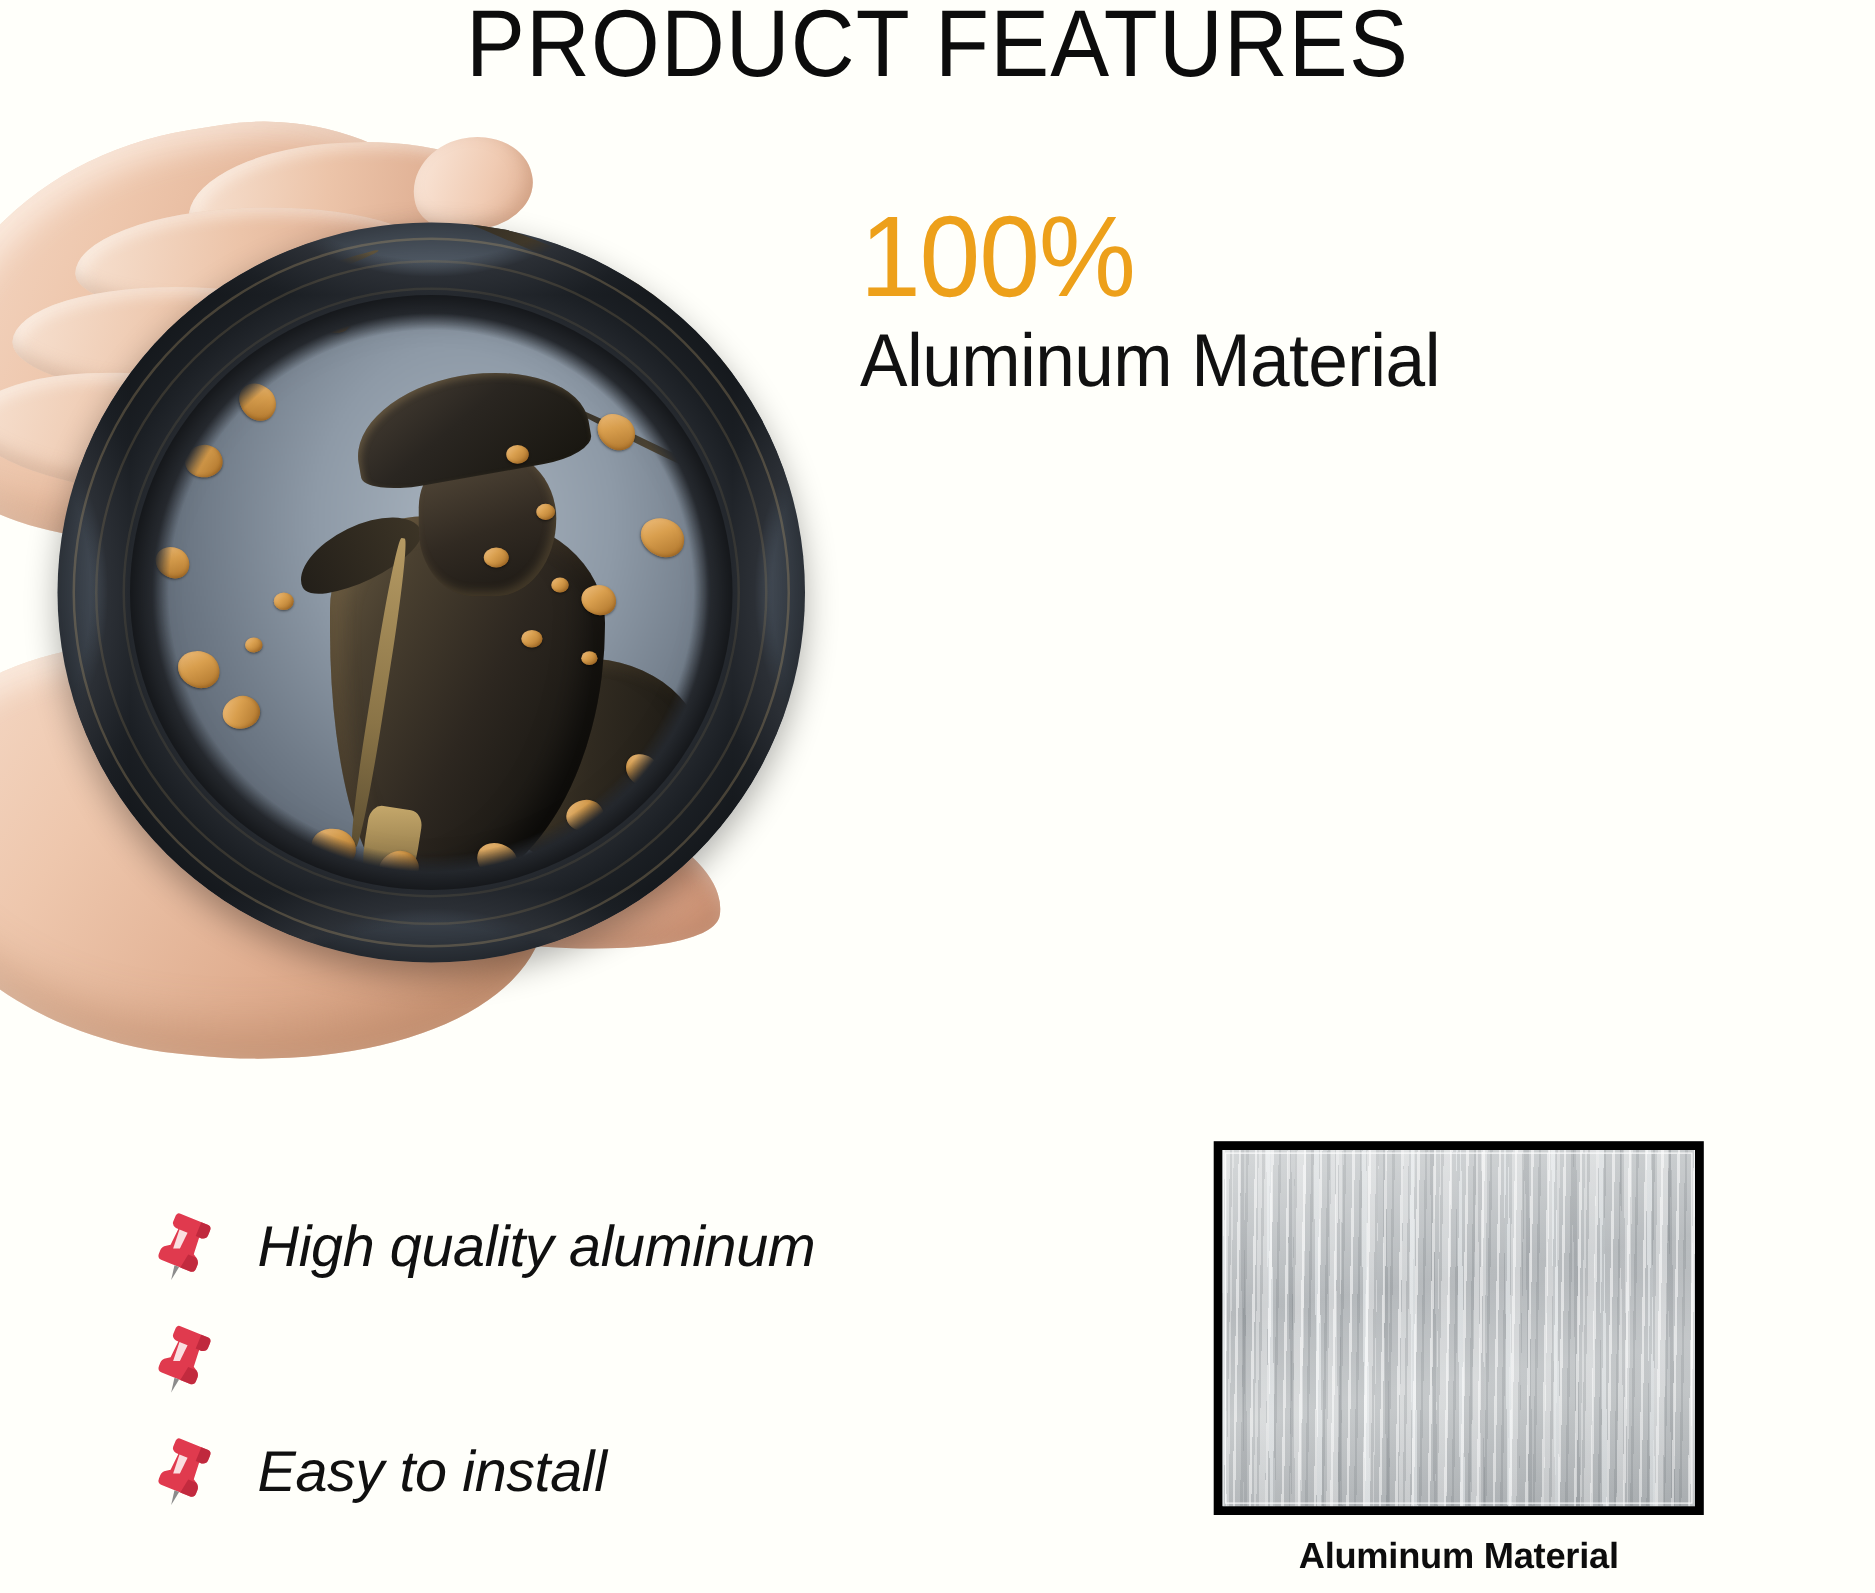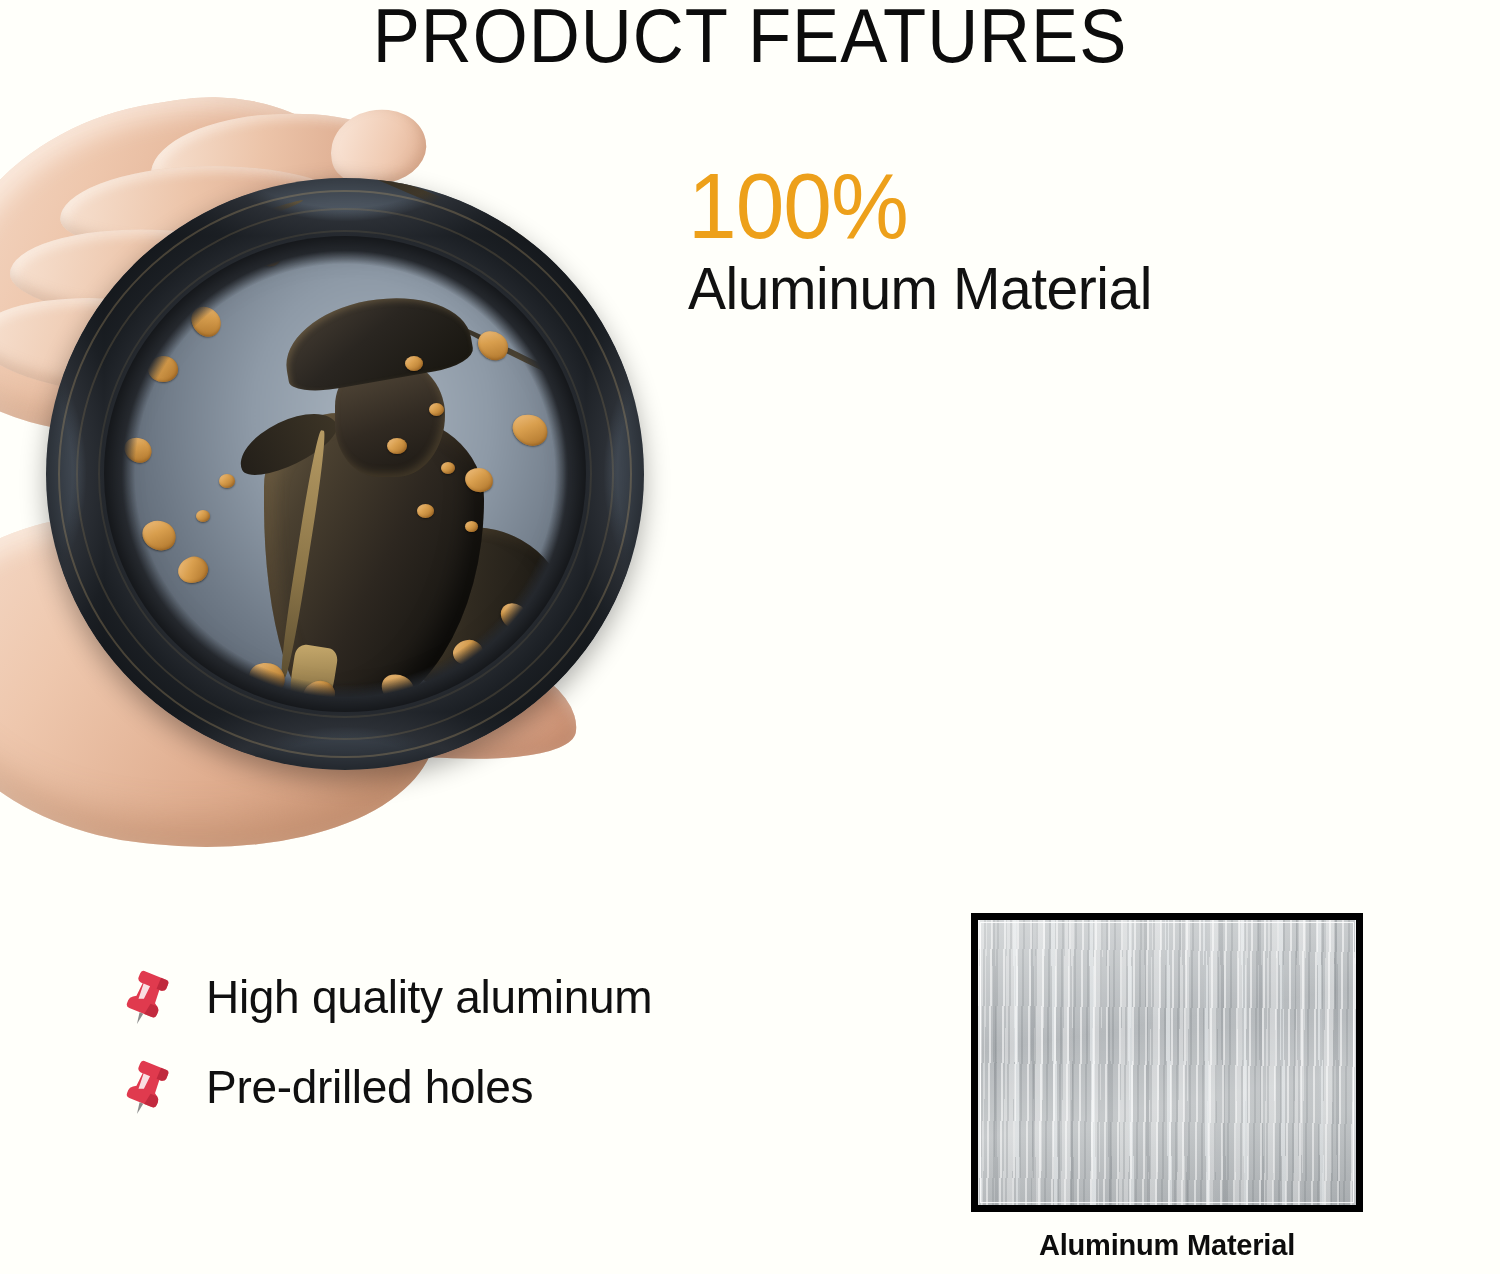--- a/index.html
+++ b/index.html
@@ -233,21 +233,21 @@
     font-weight: 400;
     color: #111111;
     line-height: 1.16;
     letter-spacing: -0.5px;
     transform: scaleX(0.95);
     transform-origin: left center;
     white-space: nowrap;
   }
 
   
-  #bullets { position: absolute; left: 118px; top: 952px; }
+  #bullets { position: absolute; left: 118px; top: 952px; font-style: italic; }
   .bullet-row {
     display: flex;
     align-items: center;
     height: 90px;
   }
   .pin-icon { width: 60px; height: 62px; flex: none; position: relative; }
   .bullet-text {
     font-size: 46px;
     color: #101010;
     letter-spacing: -0.3px;
@@ -417,23 +417,36 @@
         <svg viewBox="0 0 60 62" width="60" height="62">
           <g transform="rotate(22 30 28)">
             <path d="M18 8 L42 8 Q45 8 45 12 L45 16 Q45 19 41 20 L39 20 L40 34 L43 36 Q46 38 46 41 L46 44 Q46 48 42 48 L18 48 Q14 48 14 44 L14 41 Q14 38 17 36 L20 34 L21 20 L19 20 Q15 19 15 16 L15 12 Q15 8 18 8 Z" fill="#e03a4e"></path>
             <path d="M22 20 L29 20 L28 34 L23 36 Z" fill="#fdf2f2" opacity="0.9"></path>
             <path d="M42 8 Q45 8 45 12 L45 16 Q45 19 41 20 L36 20 L36 8 Z" fill="#b52438" opacity="0.75"></path>
             <path d="M36 36 L43 36 Q46 38 46 41 L46 44 Q46 48 42 48 L34 48 Z" fill="#b52438" opacity="0.7"></path>
             <path d="M29 48 L31 60 L33 48 Z" fill="#8c8c8c"></path>
           </g>
         </svg>
       </span>
-      <span class="bullet-text">Pre-drilled holes</span>
-    </div>
-
+    </div>
+
+    <div class="bullet-row">
+      <span class="pin-icon">
+        <svg viewBox="0 0 60 62" width="60" height="62">
+          <g transform="rotate(22 30 28)">
+            <path d="M18 8 L42 8 Q45 8 45 12 L45 16 Q45 19 41 20 L39 20 L40 34 L43 36 Q46 38 46 41 L46 44 Q46 48 42 48 L18 48 Q14 48 14 44 L14 41 Q14 38 17 36 L20 34 L21 20 L19 20 Q15 19 15 16 L15 12 Q15 8 18 8 Z" fill="#e03a4e"></path>
+            <path d="M22 20 L29 20 L28 34 L23 36 Z" fill="#fdf2f2" opacity="0.9"></path>
+            <path d="M42 8 Q45 8 45 12 L45 16 Q45 19 41 20 L36 20 L36 8 Z" fill="#b52438" opacity="0.75"></path>
+            <path d="M36 36 L43 36 Q46 38 46 41 L46 44 Q46 48 42 48 L34 48 Z" fill="#b52438" opacity="0.7"></path>
+            <path d="M29 48 L31 60 L33 48 Z" fill="#8c8c8c"></path>
+          </g>
+        </svg>
+      </span>
+      <span class="bullet-text">Easy to install</span>
+    </div>
   </div>
 
   <div id="swatch-wrap">
     <div id="swatch-box">
       <div id="swatch-texture"></div>
       <div id="swatch-sheen"></div>
       <div id="swatch-inner-line"></div>
     </div>
     <div id="swatch-caption">Aluminum Material</div>
   </div>

